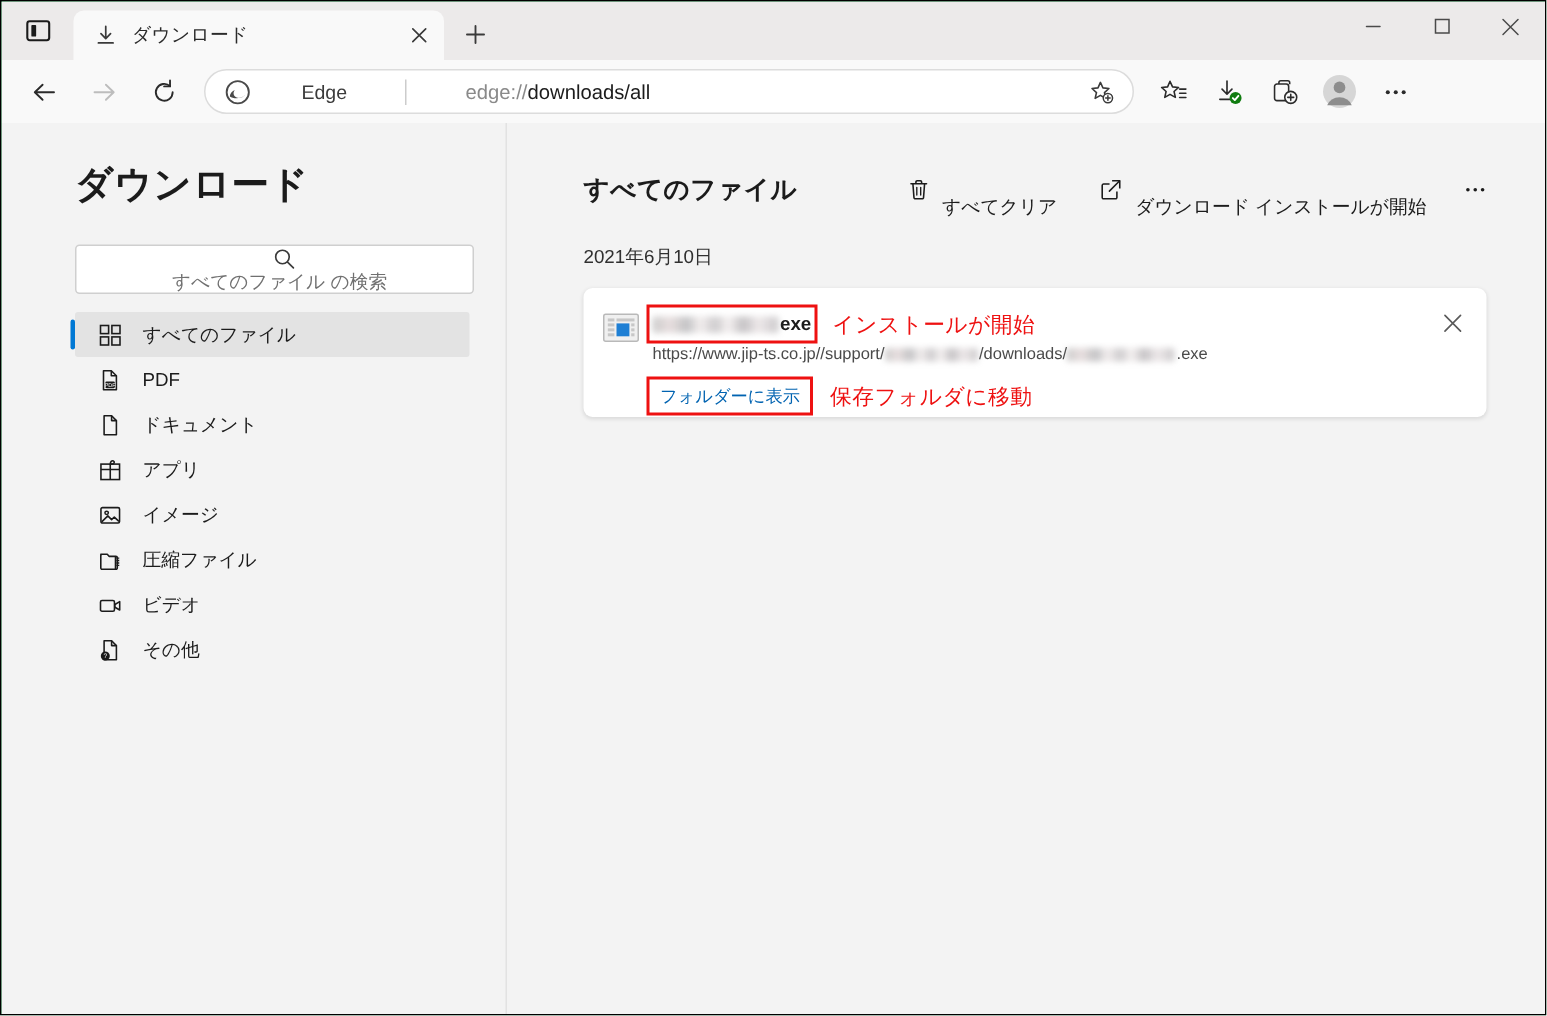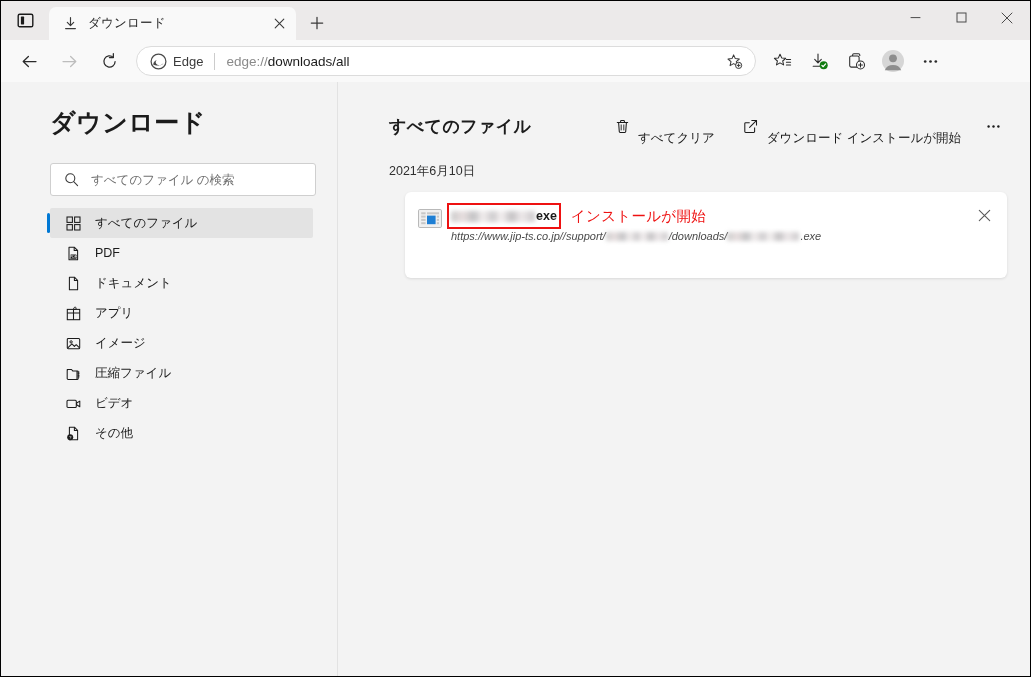--- a/index.html
+++ b/index.html
@@ -118,20 +118,21 @@
     height: 30px;
     margin: 0 6px 0 10px;
     background: #ffffff;
     border: 1px solid #dcdcdc;
     border-radius: 15px;
     display: flex;
     align-items: center;
     padding: 0 8px 0 13px;
     box-sizing: border-box;
     max-width: 620px;
+    gap: 28px;
   }
   .omni-brand-icon {
     width: 17px; height: 17px;
     flex: 0 0 17px;
     display: flex; align-items: center; justify-content: center;
   }
   .omni-brand-text {
     font-size: 13px;
     color: #3b3b3b;
     margin-left: 6px;
@@ -191,20 +192,21 @@
     margin: 24px 0 0 49px;
     width: 266px;
     height: 33px;
     background: #ffffff;
     border: 1px solid #cfcfcf;
     border-radius: 3px;
     display: flex;
     align-items: center;
     box-sizing: border-box;
     padding-left: 12px;
+    flex-direction: column;
   }
   .searchbox .s-icon {
     width: 16px; height: 16px;
     flex: 0 0 16px;
     display: flex; align-items: center; justify-content: center;
   }
   .searchbox input {
     flex: 1 1 auto;
     border: none;
     outline: none;
@@ -309,21 +311,20 @@
 
   .dl-card {
     position: relative;
     margin-top: 12px;
     width: 602px;
     height: 86px;
     background: #ffffff;
     border-radius: 6px;
     box-shadow: 0 1px 3px rgba(0,0,0,0.11);
     box-sizing: border-box;
-    margin-left: 16px;
   }
   .dl-icon {
     position: absolute;
     left: 12px; top: 15px;
     width: 26px; height: 24px;
   }
   .dl-name-wrap {
     position: absolute;
     left: 42px; top: 11px;
     display: flex;
@@ -373,21 +374,20 @@
     letter-spacing: .3px;
   }
   .dl-url {
     position: absolute;
     left: 46px; top: 38px;
     font-size: 11px;
     color: #4a4a4a;
     display: flex;
     align-items: center;
     white-space: nowrap;
-    font-style: italic;
   }
   .dl-btn-wrap {
     position: absolute;
     left: 42px; top: 59px;
     display: flex;
     align-items: center;
   }
   .dl-btn {
     height: 22px;
     padding: 0 7px;
@@ -723,20 +723,26 @@
         </div>
 
         <div class="dl-url">
           <span>https://www.jip-ts.co.jp//support/</span>
             <span class="blurred u1"></span>
             <span>/downloads/</span>
             <span class="blurred u2"></span>
             <span>.exe</span>
         </div>
 
+        <div class="dl-btn-wrap">
+          <div class="redbox">
+            <div class="dl-btn">フォルダーに表示</div>
+          </div>
+          <div class="ann">保存フォルダに移動</div>
+        </div>
 
         <div class="dl-close">
           <svg width="13" height="13" viewBox="0 0 13 13">
             <path d="M1.3 1.3 L11.7 11.7 M11.7 1.3 L1.3 11.7" stroke="#5a5a5a" stroke-width="1.1" stroke-linecap="round"></path>
           </svg>
         </div>
       </div>
 
     </div>
   </div>

